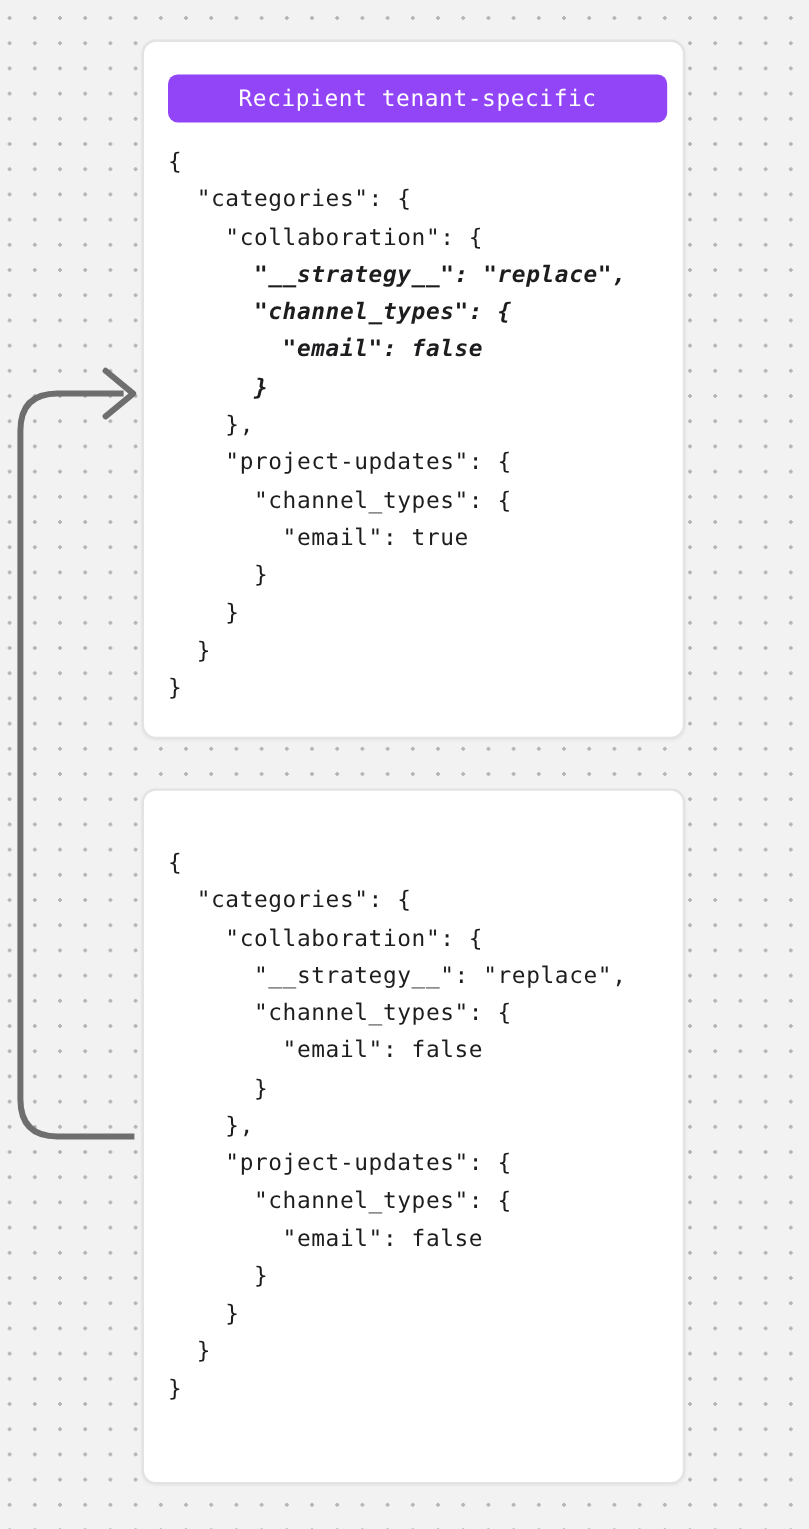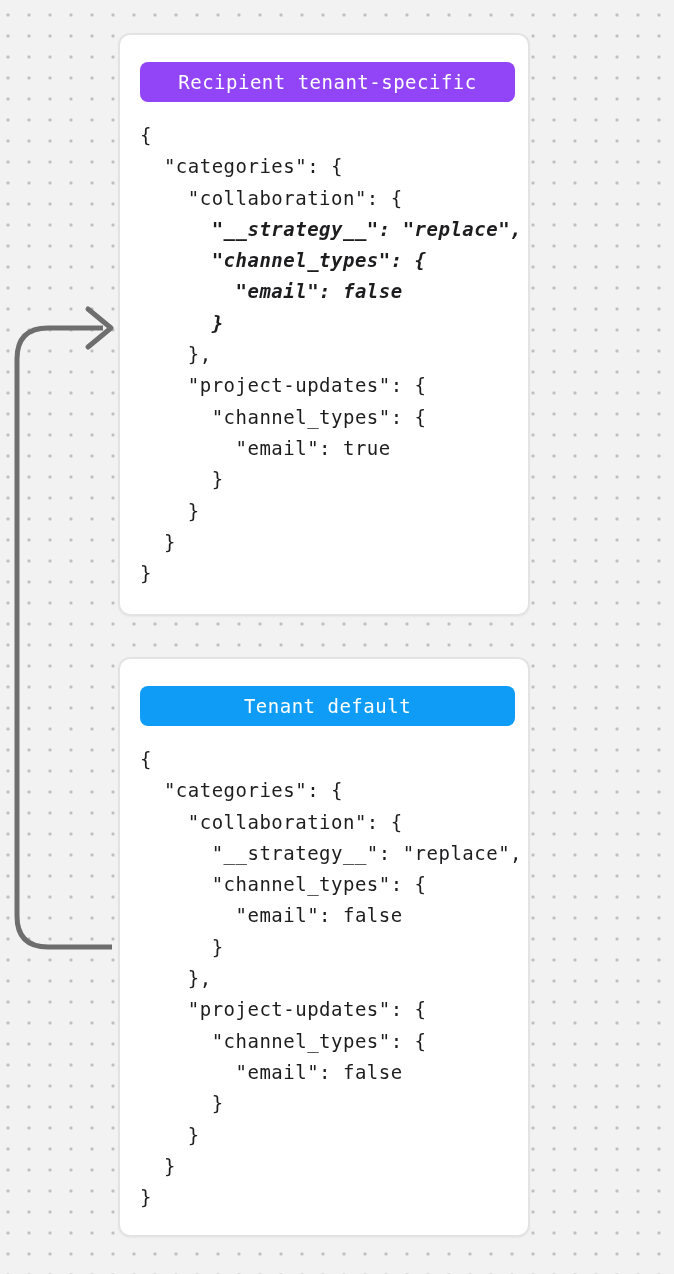--- a/index.html
+++ b/index.html
@@ -18,21 +18,21 @@
     background-position: -2.5px 4.5px;
   }
   .arrow-svg {
     position: absolute; left: 0; top: 0;
     width: 674px; height: 1274px;
     pointer-events: none;
   }
   .card {
     position: absolute;
     left: 118px;
-    width: 412px;
+    width: 453px;
     background: #ffffff;
     border: 2px solid #e3e3e3;
     border-radius: 12px;
     padding: 27px 13px 23px 20px;
     box-shadow: 0 1px 2px rgba(0,0,0,0.04);
   }
   .card-top { top: 33px; height: 583px; }
   .card-bottom { top: 657px; height: 580px; }
   .badge {
     height: 40px;
@@ -80,21 +80,20 @@
         <div class="code-line">      "channel_types": {</div>
         <div class="code-line">        "email": true</div>
         <div class="code-line">      }</div>
         <div class="code-line">    }</div>
         <div class="code-line">  }</div>
         <div class="code-line">}</div>
       </div>
   </div>
 
   <div class="card card-bottom">
-    <div class="badge" style="background: rgb(15, 156, 247);">Tenant default</div>
     <div class="code">
         <div class="code-line">{</div>
         <div class="code-line">  "categories": {</div>
         <div class="code-line">    "collaboration": {</div>
         <div class="code-line">      "__strategy__": "replace",</div>
         <div class="code-line">      "channel_types": {</div>
         <div class="code-line">        "email": false</div>
         <div class="code-line">      }</div>
         <div class="code-line">    },</div>
         <div class="code-line">    "project-updates": {</div>

